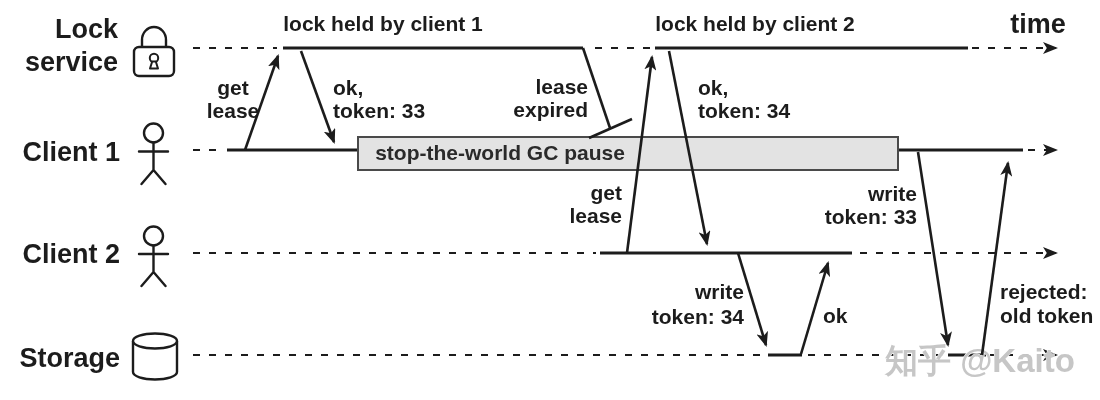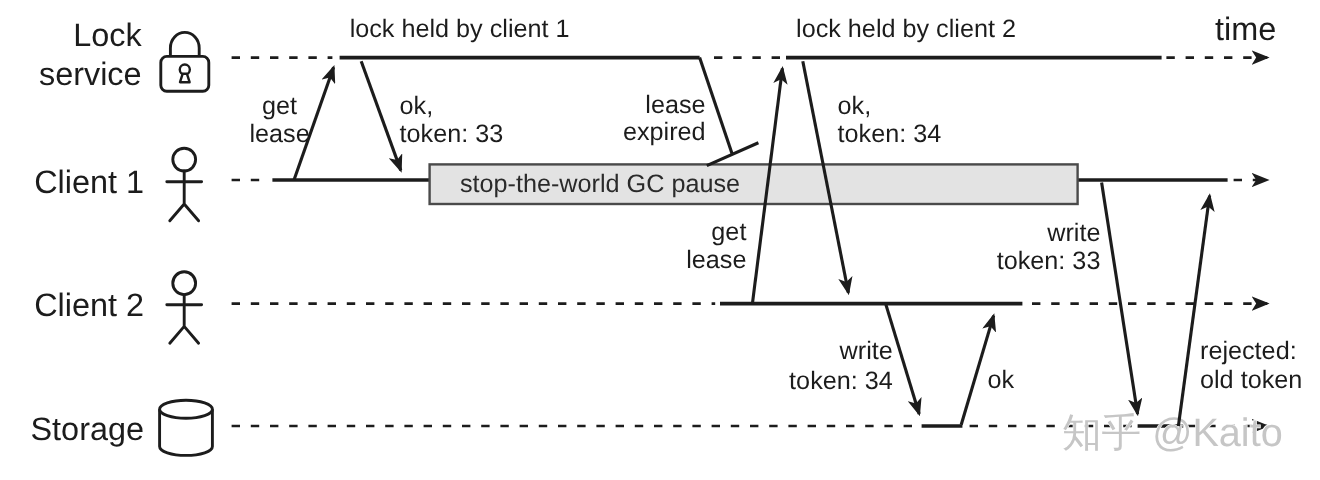--- a/index.html
+++ b/index.html
@@ -2,20 +2,21 @@
 <html><head>
 <meta charset="utf-8">
 <style>
   html, body { margin: 0; padding: 0; background: #ffffff; }
   .stage {
     position: relative;
     width: 1100px; height: 400px;
     background: #ffffff;
     font-family: "Liberation Sans", sans-serif;
     overflow: hidden;
+    font-weight: bold;
   }
   svg text { fill: #1c1c1c; }
   .lane-dash   { stroke: #1c1c1c; stroke-width: 2.2; fill: none; stroke-dasharray: 7 9; }
   .lane-solid  { stroke: #1c1c1c; stroke-width: 3;   fill: none; }
   .msg         { stroke: #1c1c1c; stroke-width: 2.6; fill: none; }
   .icon-stroke { stroke: #1c1c1c; stroke-width: 2.4; fill: none; stroke-linecap: round; stroke-linejoin: round; }
   .icon-fill   { stroke: #1c1c1c; stroke-width: 2.4; fill: #ffffff; stroke-linejoin: round; }
   .actor-label { font-size: 27px; }
   .note        { font-size: 21px; }
   .time-label  { font-size: 27px; }

